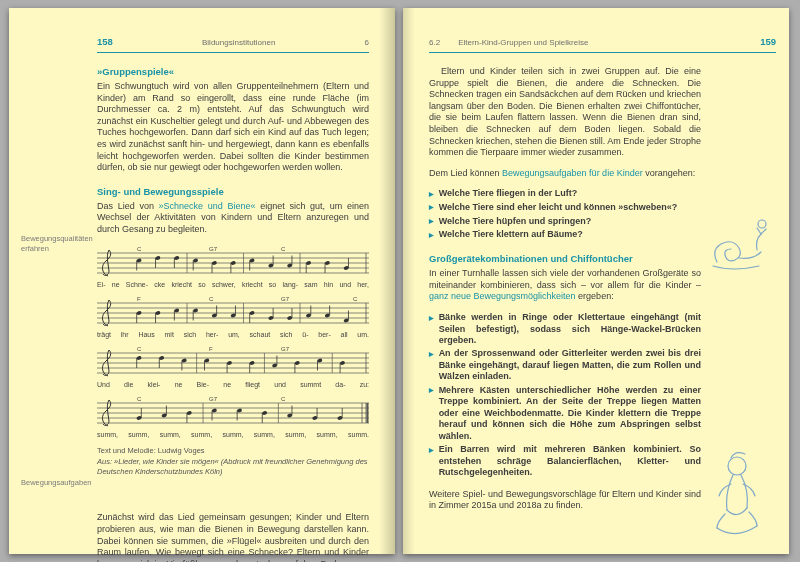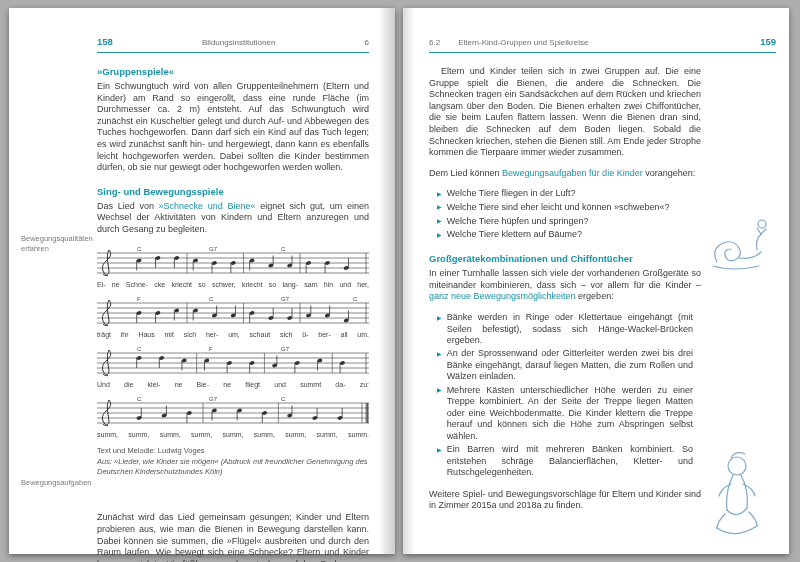--- a/index.html
+++ b/index.html
@@ -4,21 +4,21 @@
 <style>
   html,body{margin:0;padding:0;}
   body{
     width:800px;height:562px;overflow:hidden;
     background:#aeaeae;
     font-family:"Liberation Sans", sans-serif;
     color:#3c3c3c;
   }
   .spread{position:relative;width:800px;height:562px;}
   .page{
-    position:absolute;top:8px;width:386px;height:546px;background:#ffffff;
+    position:absolute;top:8px;width:386px;height:546px;background:#fef9c3;
     box-shadow:0 2px 6px rgba(0,0,0,.45);
   }
   .page-left{left:9px;}
   .page-right{left:403px;}
   
   .page-left::after{
     content:"";position:absolute;top:0;bottom:0;right:0;width:16px;
     background:linear-gradient(to right, rgba(0,0,0,0), rgba(0,0,0,.20));
   }
   .page-right::before{
@@ -59,21 +59,21 @@
   .system{margin-bottom:6px;}
   .system svg{display:block;}
   .lyrics{
     font-size:7px;line-height:9px;color:#444;margin-top:1px;
     text-align:justify;text-align-last:justify;-moz-text-align-last:justify;
   }
   .credit{font-size:7.5px;line-height:9.6px;color:#555;margin:7px 0 0;text-align:left;}
   .credit.src{font-style:italic;margin-top:2px;}
   .after-music{margin-top:36px;}
 
-  ul.arrow-list{list-style:none;margin:3px 8px 10px;padding:0;}
+  ul.arrow-list{list-style:none;margin:3px 0 10px;padding:0;font-weight:bold;}
   ul.arrow-list li{
     display:flex;gap:5px;font-size:9px;line-height:11.6px;
     margin:1.5px 0;text-align:justify;
   }
   ul.arrow-list .arrow{
     color:#1a93a8;font-size:6px;line-height:11.6px;flex:0 0 auto;padding-top:.5px;
   }
   ul.arrow-list .txt{flex:1;}
 
   .doodle{position:absolute;}

